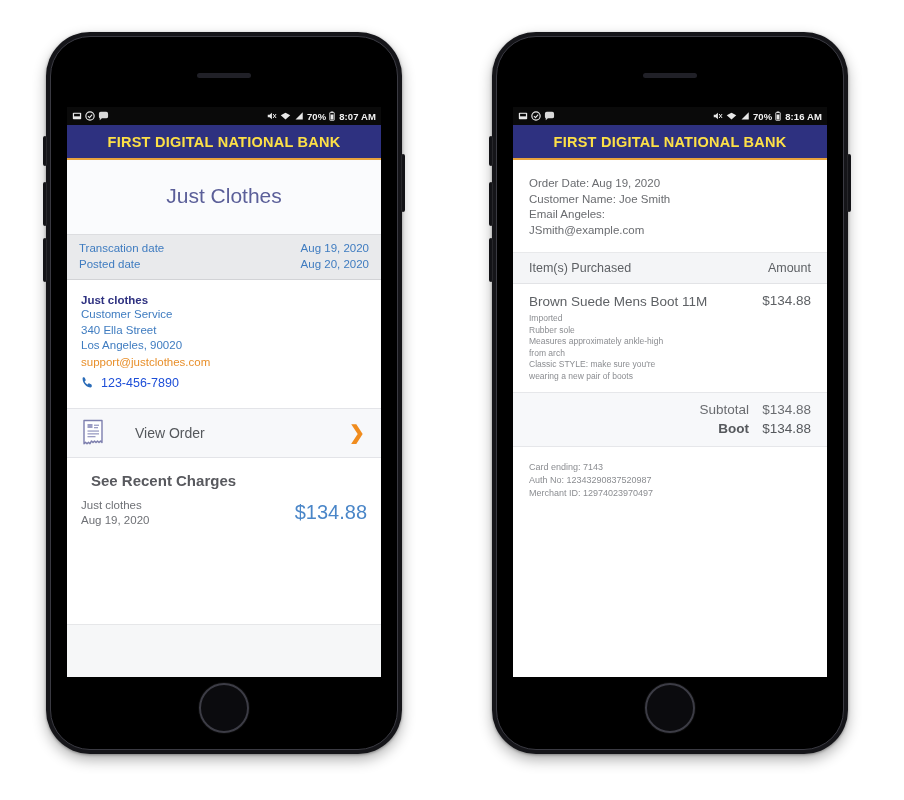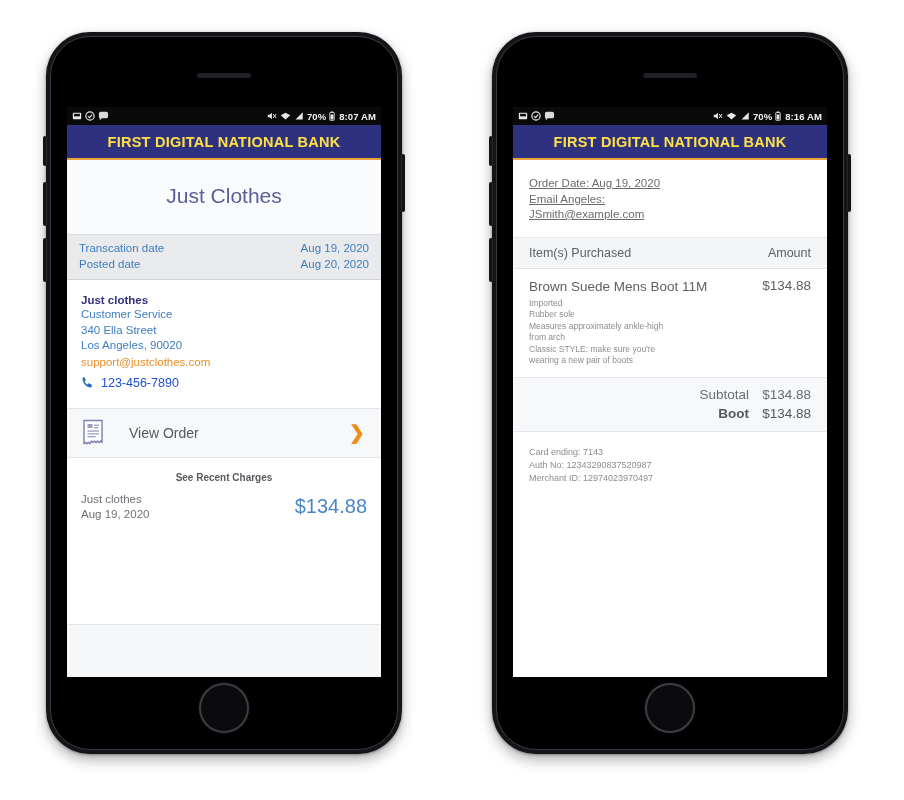--- a/index.html
+++ b/index.html
@@ -185,21 +185,21 @@
     gap: 7px;
     padding-top: 6px;
     color: #1d4ed8;
     font-size: 12.5px;
     text-align: center;
   }
 
   .view-order {
     display: flex;
     align-items: center;
-    gap: 24px;
+    gap: 30px;
     background: #f7f8fa;
     border-top: 1px solid #e3e4e8;
     border-bottom: 1px solid #e3e4e8;
     padding: 10px 14px;
     margin-top: 8px;
   }
   .vo-label {
     flex: 1 1 auto;
     color: #55585c;
     font-size: 14px;
@@ -208,23 +208,22 @@
     color: #f08c1e;
     font-size: 19px;
     font-weight: bold;
     line-height: 1;
     padding-right: 2px;
   }
 
   .recent-title {
     color: #58595e;
     font-weight: bold;
-    font-size: 10px;
-    padding: 14px 2px 9px;
-    text-align: center;
+    font-size: 15px;
+    padding: 14px 24px 9px;
   }
   .charge-row {
     display: flex;
     align-items: center;
     justify-content: space-between;
     padding: 0 14px 14px;
   }
   .charge-desc {
     color: #6e7075;
     font-size: 11.5px;
@@ -240,21 +239,20 @@
     border-top: 1px solid #e6e7e9;
     height: 52px;
   }
 
   
   .order-meta {
     padding: 16px 16px 14px;
     color: #6a6c70;
     font-size: 11.5px;
     line-height: 15.5px;
-    text-decoration: underline;
   }
   .items-head {
     display: flex;
     justify-content: space-between;
     align-items: baseline;
     background: #f4f5f7;
     border-top: 1px solid #e8e9eb;
     border-bottom: 1px solid #e2e3e6;
     padding: 8px 16px;
     color: #5e6165;
@@ -470,20 +468,21 @@
             <span class="sb-time">8:16 AM</span>
           </div>
         </div>
 
         <div class="bank-header">FIRST DIGITAL NATIONAL BANK</div>
 
         <div class="screen-body">
 
           <div class="order-meta">
             <div>Order Date: Aug 19, 2020</div>
+            <div>Customer Name: Joe Smith</div>
             <div>Email Angeles:</div>
             <div>JSmith@example.com</div>
           </div>
 
           <div class="items-head">
             <span>Item(s) Purchased</span>
             <span>Amount</span>
           </div>
 
           <div class="item-block">

